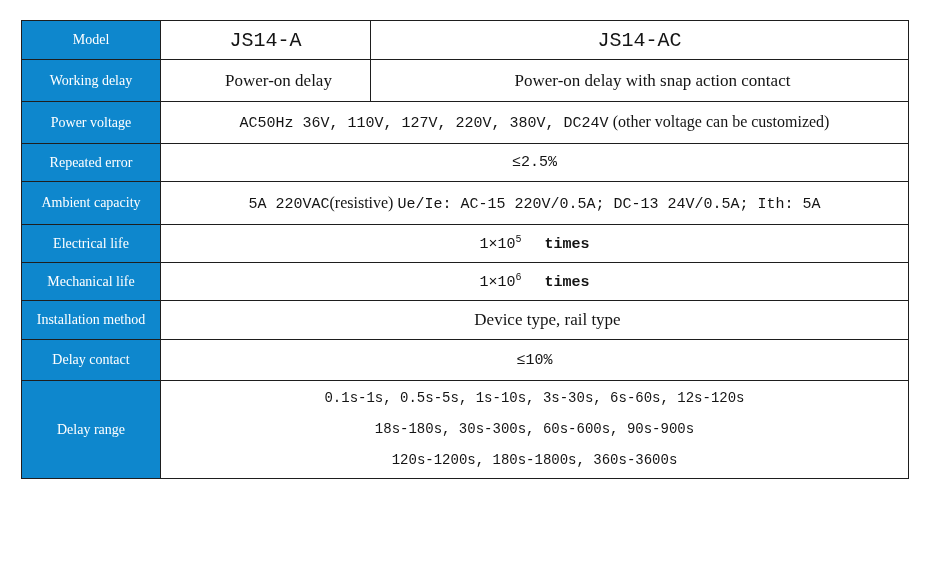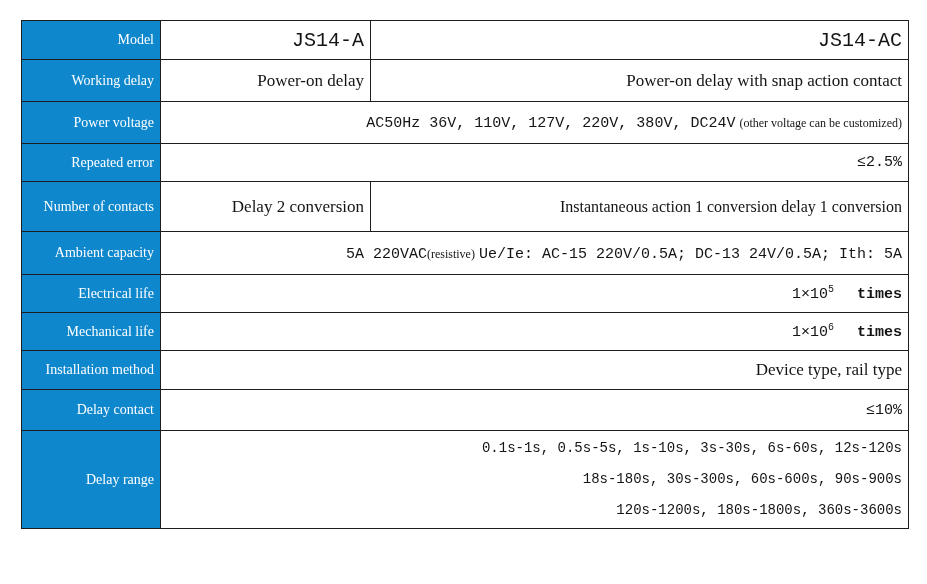--- a/index.html
+++ b/index.html
@@ -9,36 +9,36 @@
   table.spec {
     position: absolute;
     left: 21px;
     top: 20px;
     width: 887px;
     border-collapse: collapse;
     table-layout: fixed;
   }
   td {
     border: 1.5px solid #1e1e1e;
-    text-align: right;
+    text-align: center;
     vertical-align: middle;
     padding: 2px 6px;
     color: #141414;
   }
   td.lbl {
     background: #0e87cd;
     color: #ffffff;
     font-family: "Liberation Serif", serif;
     font-size: 14px;
   }
   .tech   { font-family: "Liberation Mono", "DejaVu Sans Mono", monospace; font-size: 15px; }
   .tech-lg{ font-family: "Liberation Mono", "DejaVu Sans Mono", monospace; font-size: 20px; }
   .serif-lg { font-family: "Liberation Serif", serif; font-size: 17px; padding-left: 32px; }
   .serif-md { font-family: "Liberation Serif", serif; font-size: 16px; }
-  .note   { font-family: "Liberation Serif", serif; font-size: 12px; }
+  .note   { font-family: "Liberation Serif", serif; font-size: 16px; }
   sup.exp {
     font-family: "Liberation Mono", "DejaVu Sans Mono", monospace;
     font-size: 10px;
     vertical-align: super;
     line-height: 0;
   }
   .sfx { margin-left: 23px; font-weight: bold; }
   .delay-line {
     font-family: "Liberation Mono", "DejaVu Sans Mono", monospace;
     font-size: 14px;
@@ -69,25 +69,20 @@
       <td class="lbl">Power voltage</td>
       <td colspan="2">
         <span class="tech">AC50Hz 36V, 110V, 127V, 220V, 380V, DC24V</span>
         <span class="note">(other voltage can be customized)</span>
       </td>
     </tr>
     <tr style="height:38px">
       <td class="lbl">Repeated error</td>
       <td colspan="2" class="tech">≤2.5%</td>
     </tr>
-    <tr style="height:50px">
-      <td class="lbl">Number of contacts</td>
-      <td class="serif-lg">Delay 2 conversion</td>
-      <td class="serif-md">Instantaneous action 1 conversion delay 1 conversion</td>
-    </tr>
     <tr style="height:43px">
       <td class="lbl">Ambient capacity</td>
       <td colspan="2">
         <span class="tech">5A 220VAC</span><span class="note">(resistive)</span>
         <span class="tech">Ue/Ie: AC-15 220V/0.5A; DC-13 24V/0.5A; Ith: 5A</span>
       </td>
     </tr>
     <tr style="height:38px">
       <td class="lbl">Electrical life</td>
       <td colspan="2">

